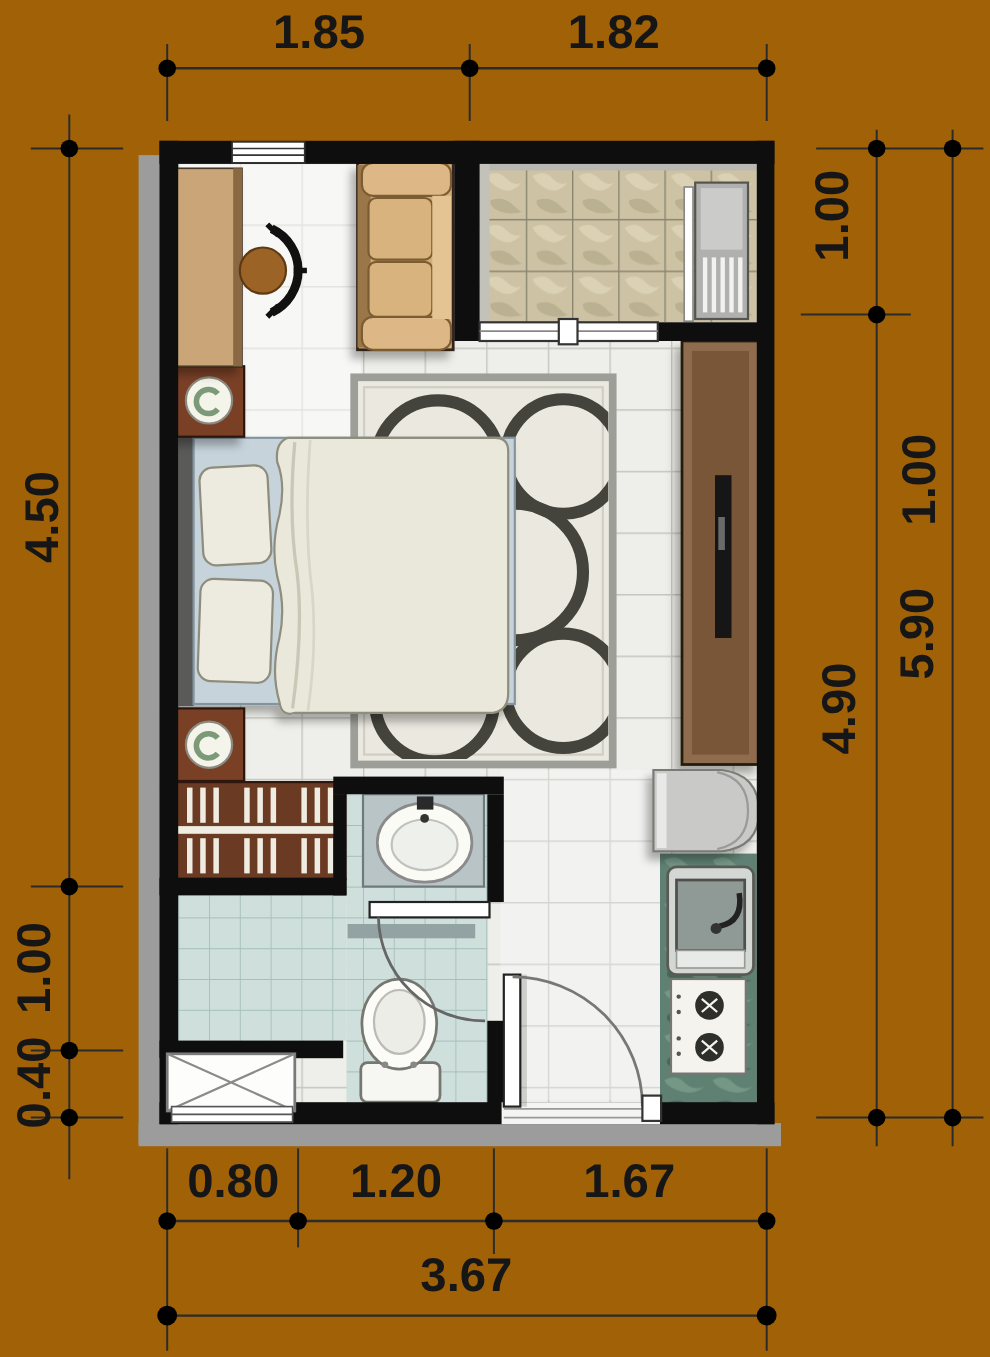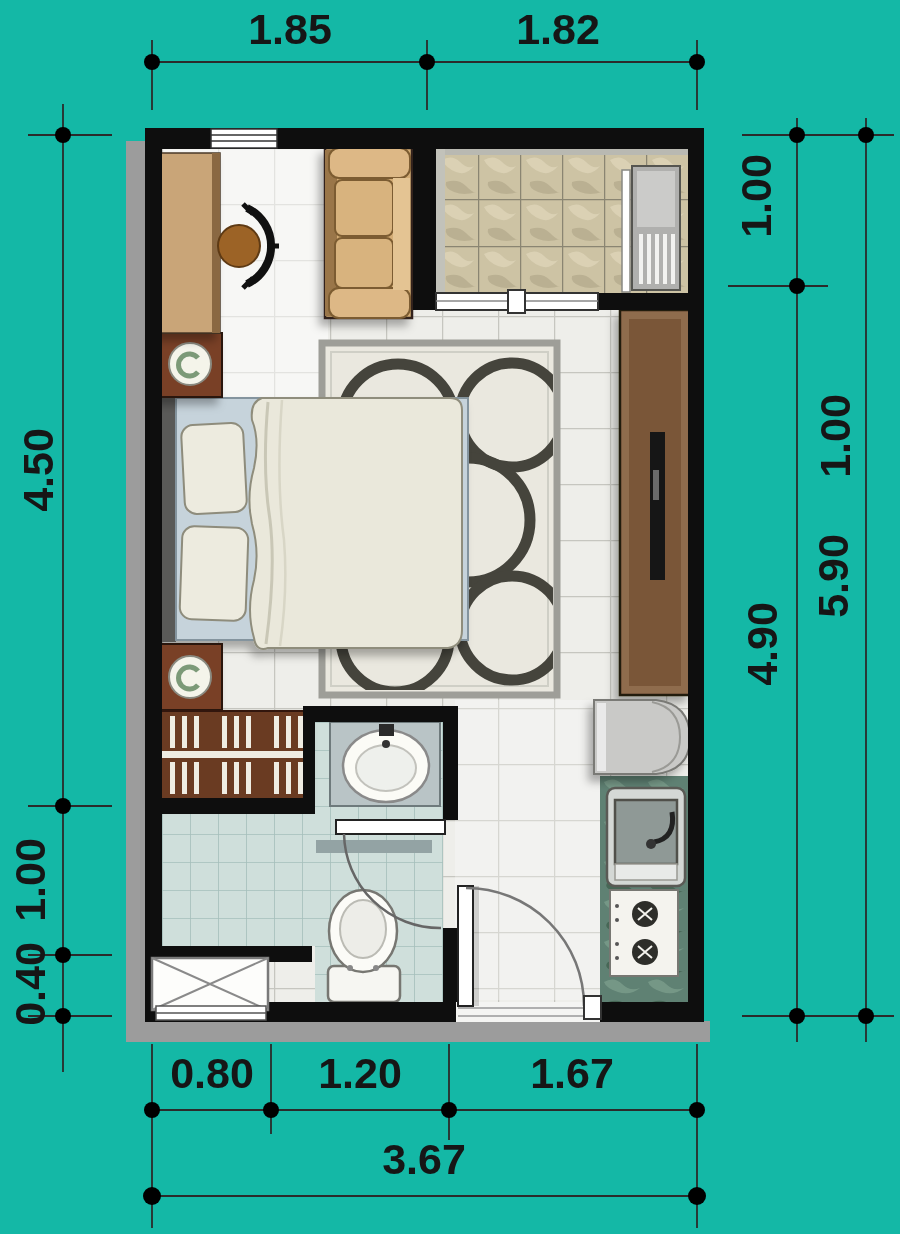--- a/index.html
+++ b/index.html
@@ -1,16 +1,16 @@
 <!DOCTYPE html>
 <html><head>
 <meta charset="utf-8">
 <style>
   html,body{margin:0;padding:0;background:#ffffff;}
-  .stage{position:relative;width:900px;height:1234px;background:#14b8a6;overflow:hidden;
+  .stage{position:relative;width:900px;height:1234px;background:#a16207;overflow:hidden;
          font-family:"Liberation Sans", sans-serif;}
   svg{position:absolute;left:0;top:0;}
   text.dim{font-family:"Liberation Sans", sans-serif;font-weight:700;font-size:43px;fill:#161616;
            text-anchor:middle;}
 </style>
 </head>
 <body>
 
 <div class="stage">
 <svg width="900" height="1234" viewBox="0 0 900 1234">

